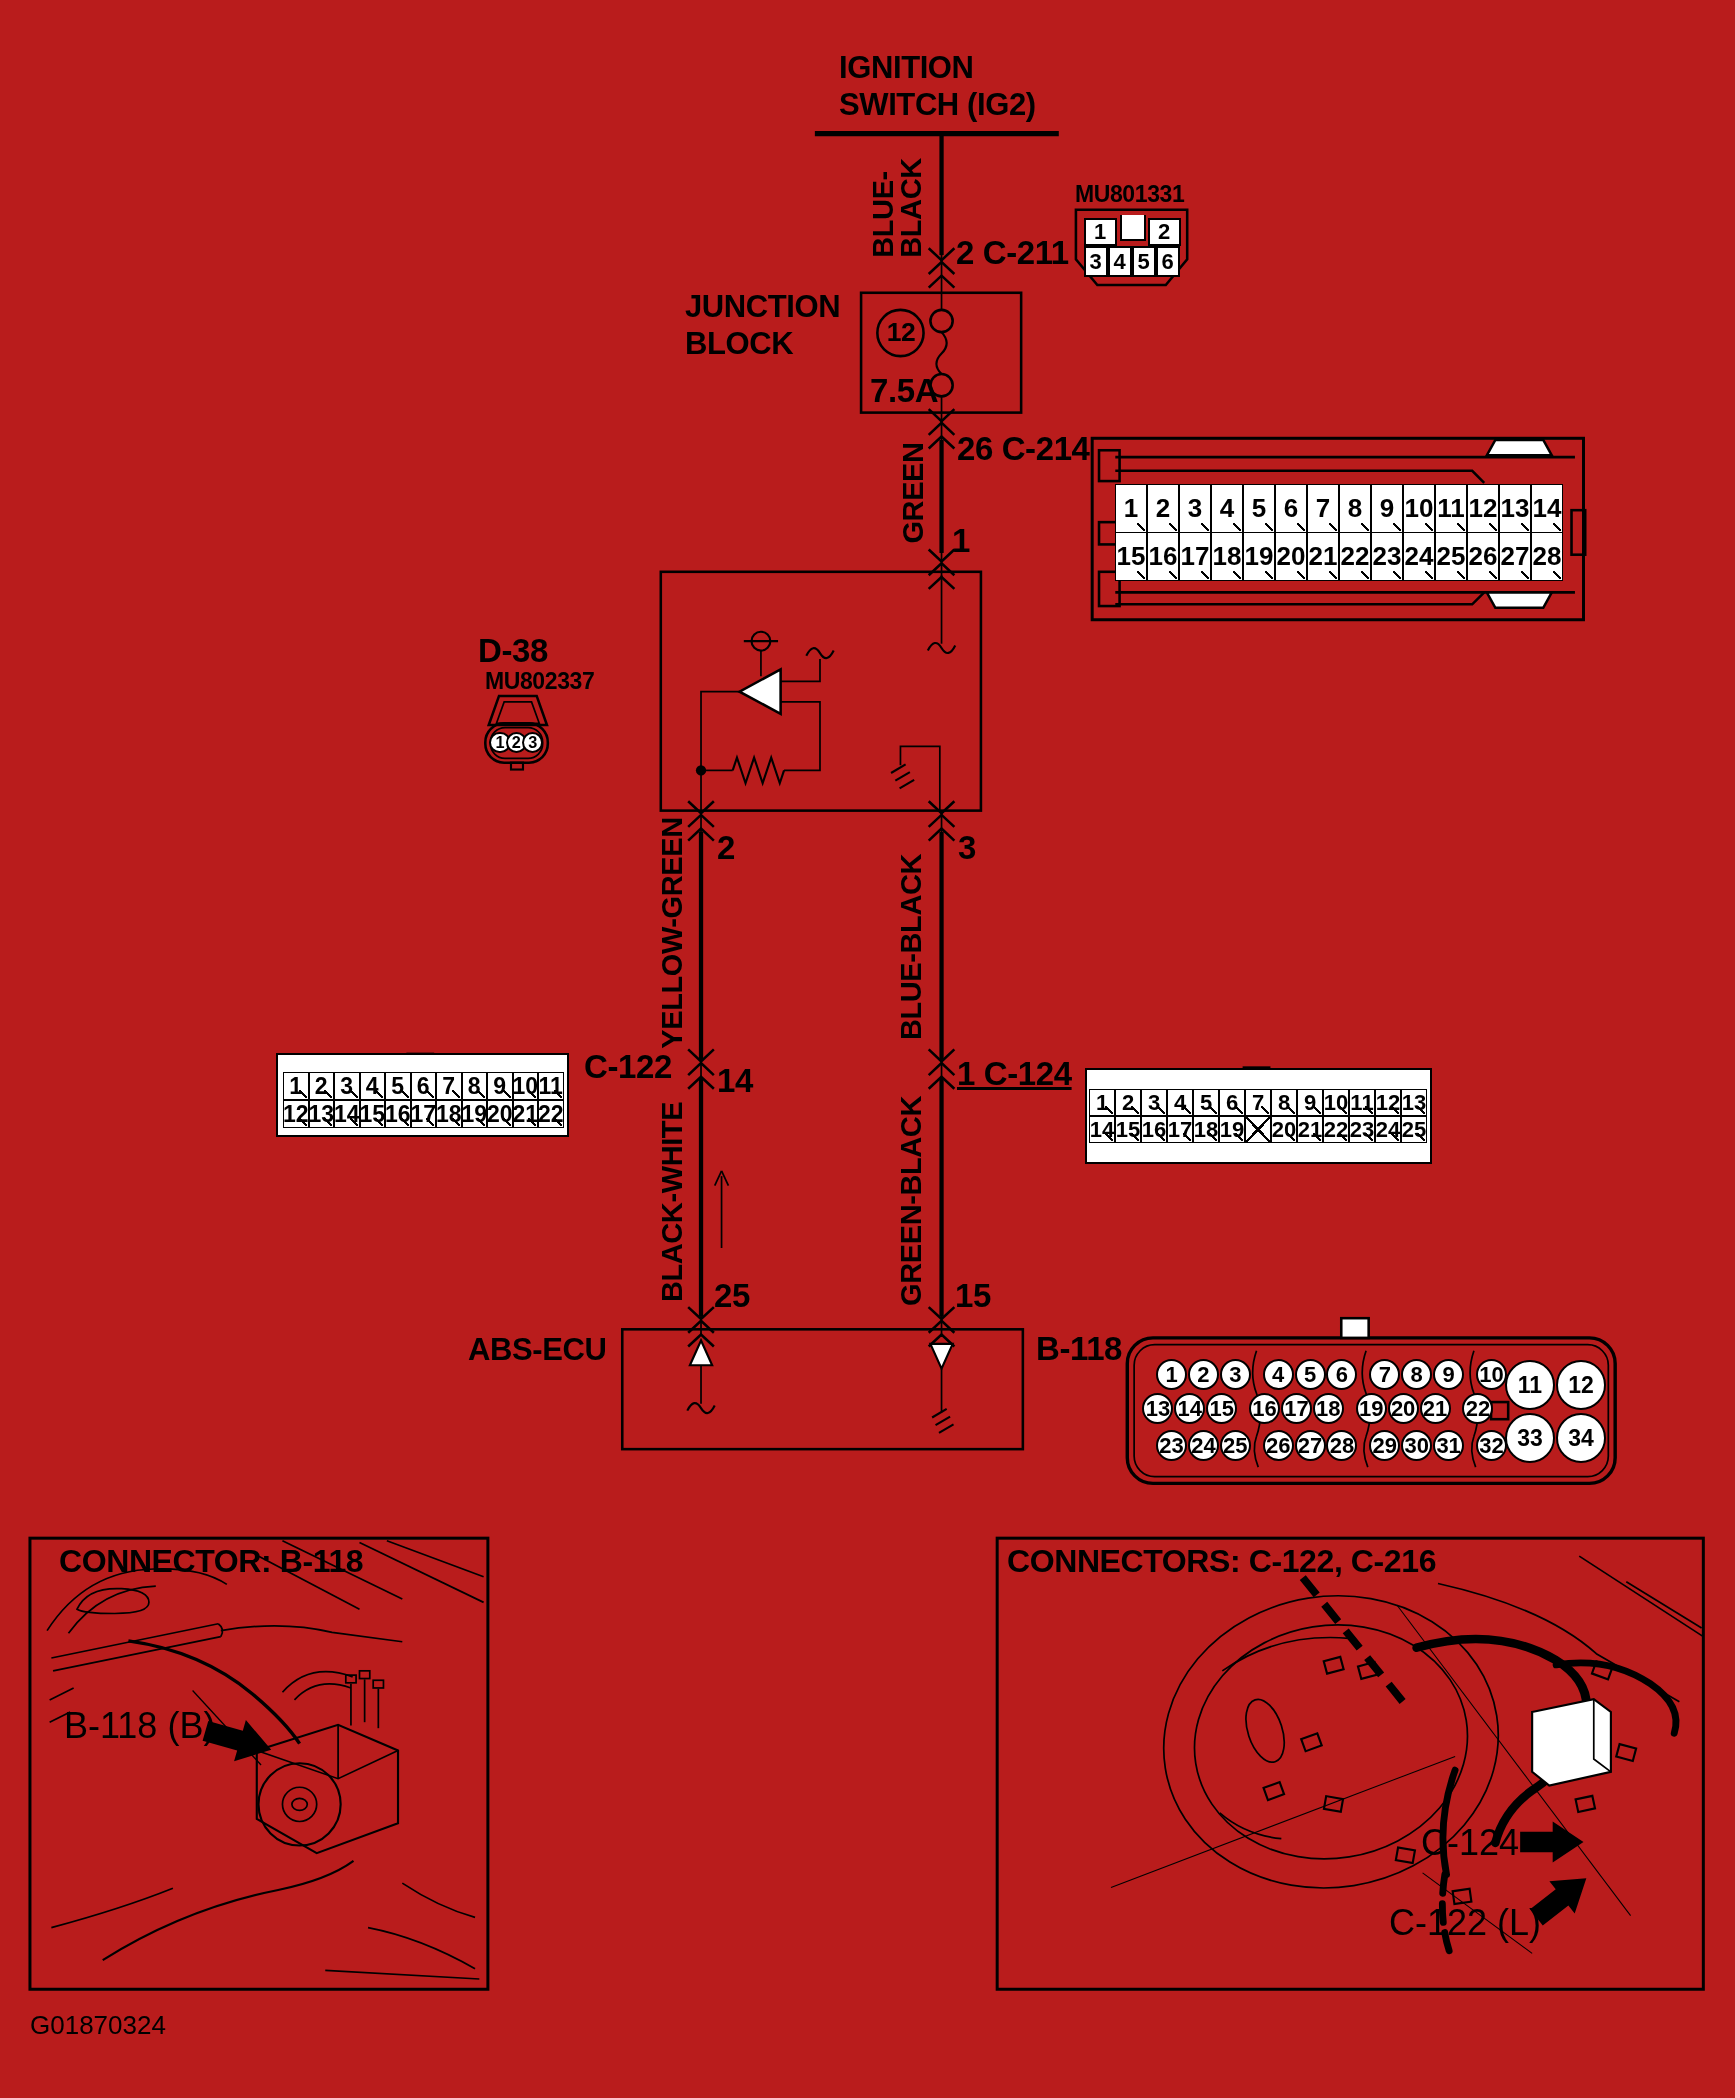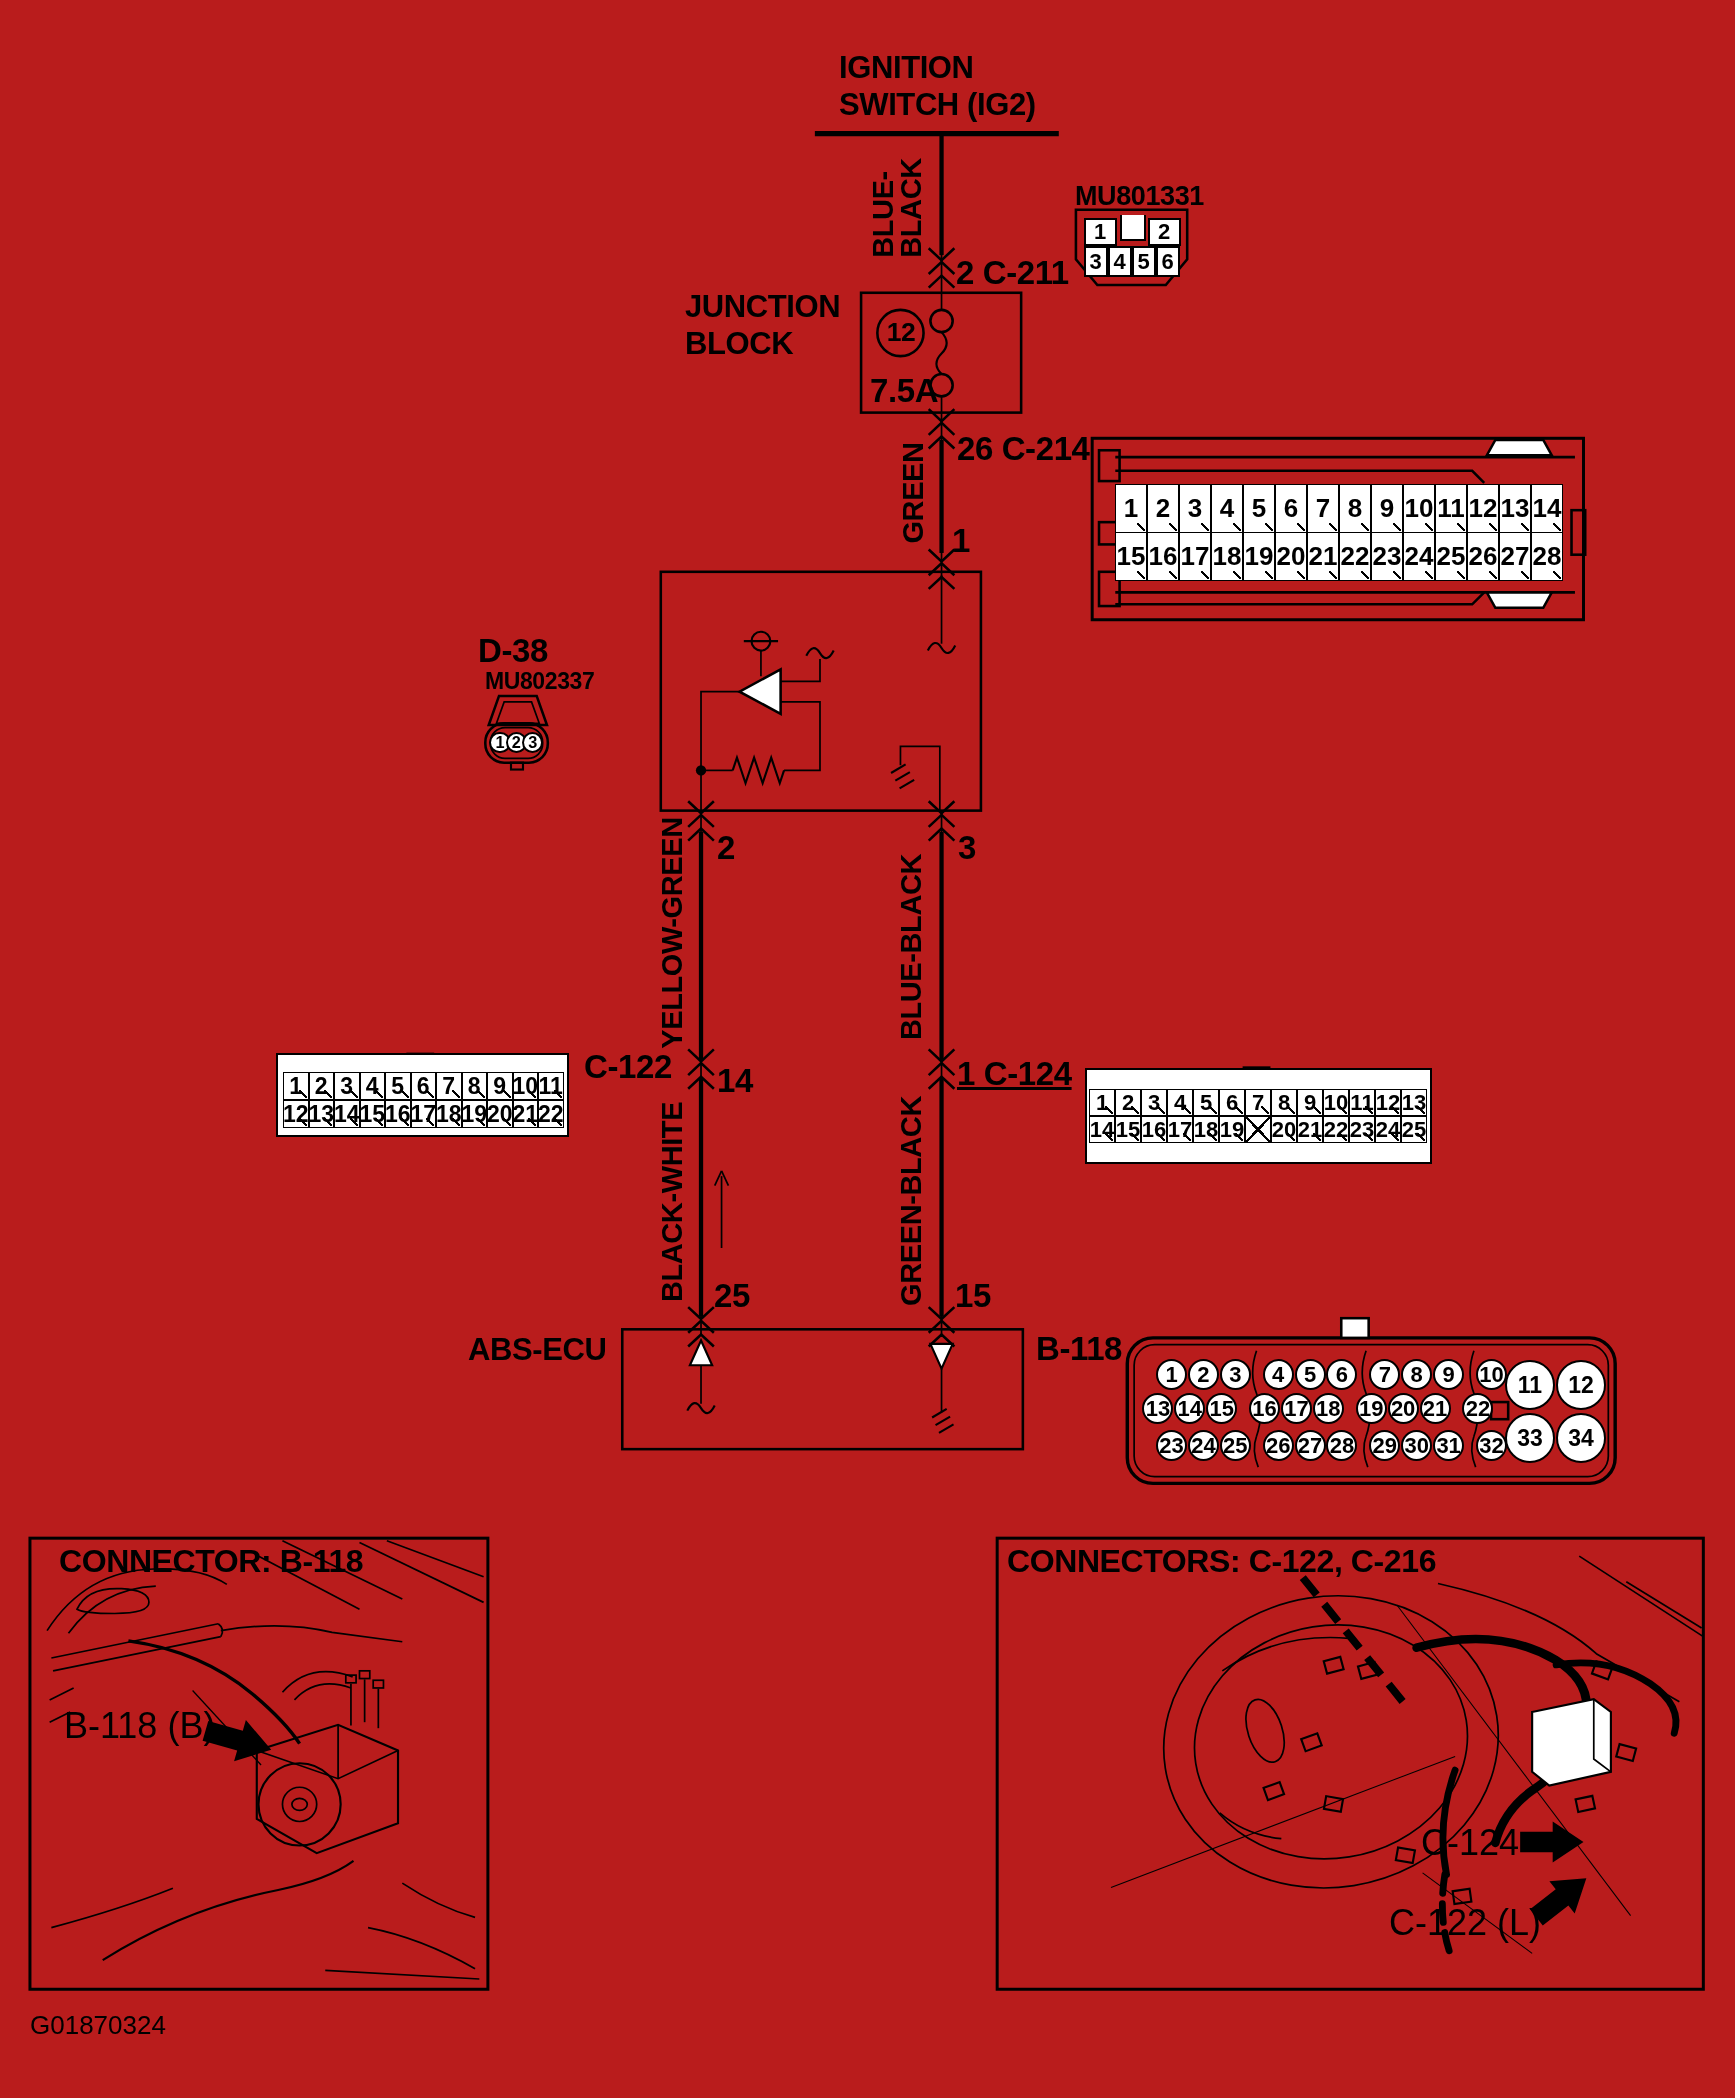--- a/index.html
+++ b/index.html
@@ -286,22 +286,22 @@
         <path d="M0 -12 H38 V-24 L74 0 L38 24 V12 H0 Z" fill="#000" stroke="none" transform="translate(1776,2152)"></path>
         <path d="M0 -12 H38 V-24 L74 0 L38 24 V12 H0 Z" fill="#000" stroke="none" transform="translate(1795,2240) rotate(-38)"></path>
       </g>
     </g>
   </svg>
 
   <div class="lbl" style="left:839px;top:50px;font-size:31px;">IGNITION
 SWITCH (IG2)</div>
   <div class="vlbl" style="left:898px;top:208px;font-size:29px;">BLUE-
 BLACK</div>
-  <div class="lbl ref" style="left:956px;top:254px;">2 C-211</div>
-  <div class="lbl" style="left:1075px;top:181px;font-size:27px;">MU801331</div>
+  <div class="lbl ref" style="left:956px;top:234px;">2 C-211</div>
+  <div class="lbl" style="left:1075px;top:181px;font-size:23px;">MU801331</div>
   <div class="lbl" style="left:685px;top:289px;font-size:31px;">JUNCTION
 BLOCK</div>
   <div class="lbl ctr" style="position:absolute;left:901px;top:333px;font-size:26.5px;">12</div>
   <div class="lbl" style="left:870px;top:372px;font-size:33px;">7.5A</div>
   <div class="lbl ref" style="left:957px;top:430px;">26 C-214</div>
   <div class="vlbl" style="left:914px;top:493px;font-size:29px;">GREEN</div>
   <div class="lbl ref" style="left:952px;top:522px;">1</div>
   <div class="lbl ref" style="left:478px;top:632px;">D-38</div>
   <div class="lbl" style="left:485px;top:668px;font-size:23px;">MU802337</div>
   <div class="lbl ref" style="left:717px;top:829px;">2</div>

